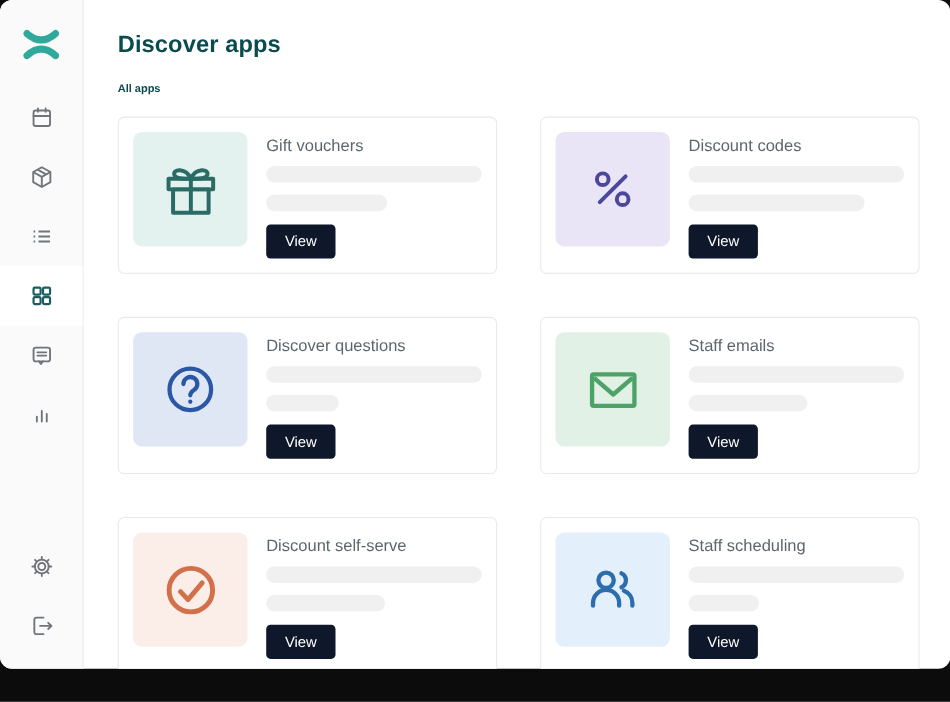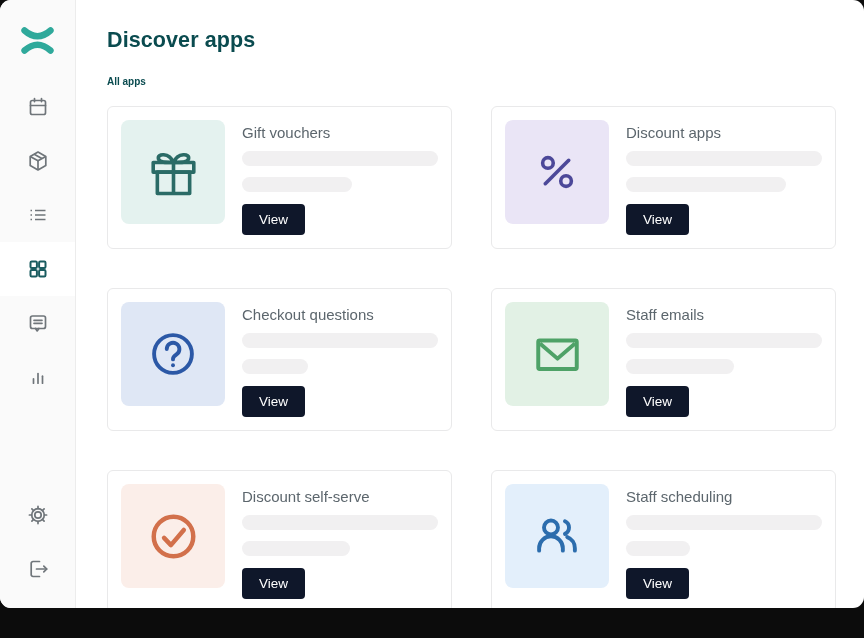--- a/index.html
+++ b/index.html
@@ -180,37 +180,37 @@
 
       <div class="card">
         <div class="tile" style="background:#eae5f6;color:#4c4899">
           <svg width="50" height="50" viewBox="0 0 32 32" fill="none" stroke="currentColor" stroke-width="2.3" stroke-linecap="round">
             <path d="M23.5 8.5l-15 15"></path>
             <circle cx="10.2" cy="10.2" r="3.4"></circle>
             <circle cx="21.8" cy="21.8" r="3.4"></circle>
           </svg>
         </div>
         <div class="card-body">
-          <div class="card-title">Discount apps</div>
+          <div class="card-title">Discount codes</div>
           <div class="bar bar1"></div>
           <div class="bar bar2" style="width:160px"></div>
           <button class="view-btn">View</button>
         </div>
       </div>
 
       <div class="card">
         <div class="tile" style="background:#dfe7f5;color:#2b58a6">
           <svg width="54" height="54" viewBox="0 0 32 32" fill="none" stroke="currentColor" stroke-width="2.3" stroke-linecap="round">
             <circle cx="16" cy="16" r="11.2"></circle>
             <path d="M12.3 13.1a3.75 3.75 0 1 1 5.7 3.2c-1.3.8-2 1.5-2 2.7v.2"></path>
             <path d="M16 22.6v.1"></path>
           </svg>
         </div>
         <div class="card-body">
-          <div class="card-title">Checkout questions</div>
+          <div class="card-title">Discover questions</div>
           <div class="bar bar1"></div>
           <div class="bar bar2" style="width:66px"></div>
           <button class="view-btn">View</button>
         </div>
       </div>
 
       <div class="card">
         <div class="tile" style="background:#e2f1e5;color:#4ea267">
           <svg width="55" height="55" viewBox="0 0 32 32" fill="none" stroke="currentColor" stroke-width="2.3" stroke-linejoin="round">
             <rect x="4.8" y="7.8" width="22.4" height="16.6" rx="0.8"></rect>

